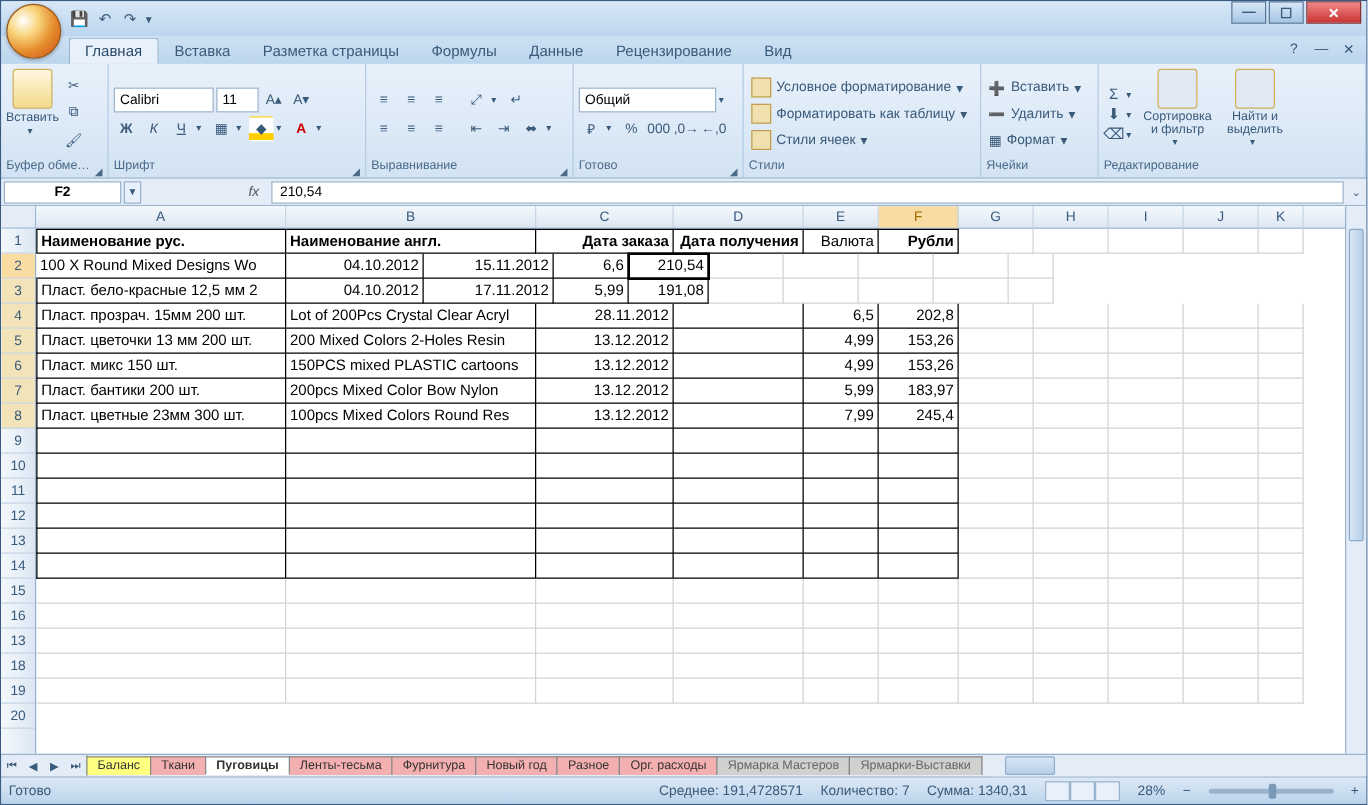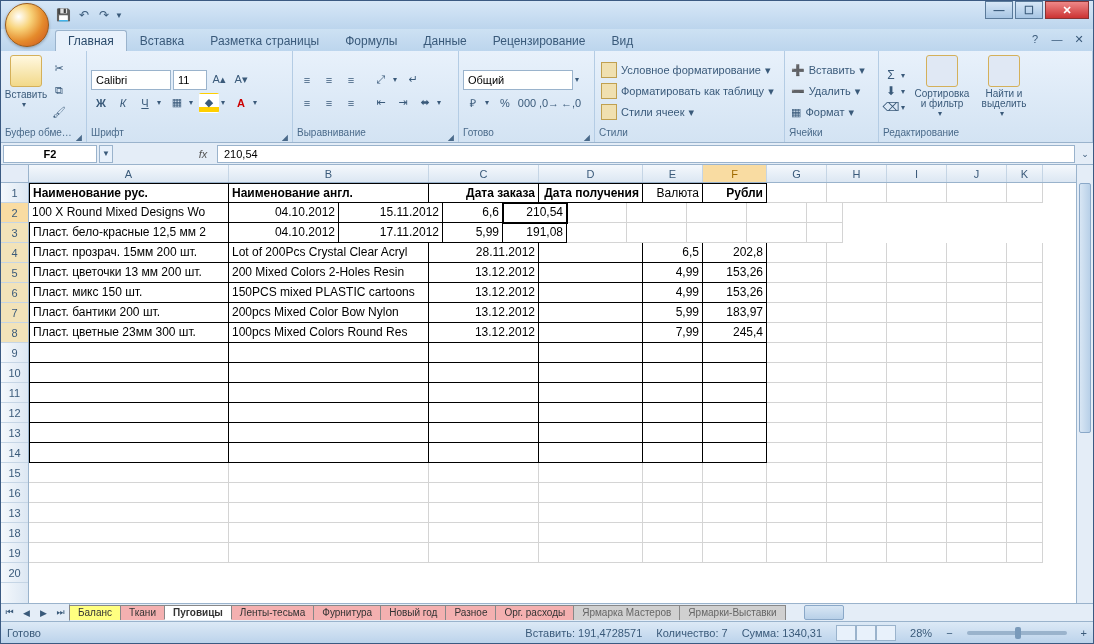--- a/index.html
+++ b/index.html
@@ -587,21 +587,21 @@
         <div class="sheet-tab st-gray">Ярмарки-Выставки</div>
       </div>
     <div class="hscroll">
         <div class="hthumb"></div>
       </div>
   </div>
 
   <div class="status">
     <span>Готово</span>
     <span class="spacer"></span>
-    <span><span>Вставить:</span> <span>191,4728571</span></span>
+    <span><span>Среднее:</span> <span>191,4728571</span></span>
     <span><span>Количество:</span> <span>7</span></span>
     <span><span>Сумма:</span> <span>1340,31</span></span>
     <div class="viewbtns">
       <div class="viewbtn"></div>
       <div class="viewbtn"></div>
       <div class="viewbtn"></div>
     </div>
     <span>28%</span>
     <span>−</span>
     <div class="zoom-slider">

